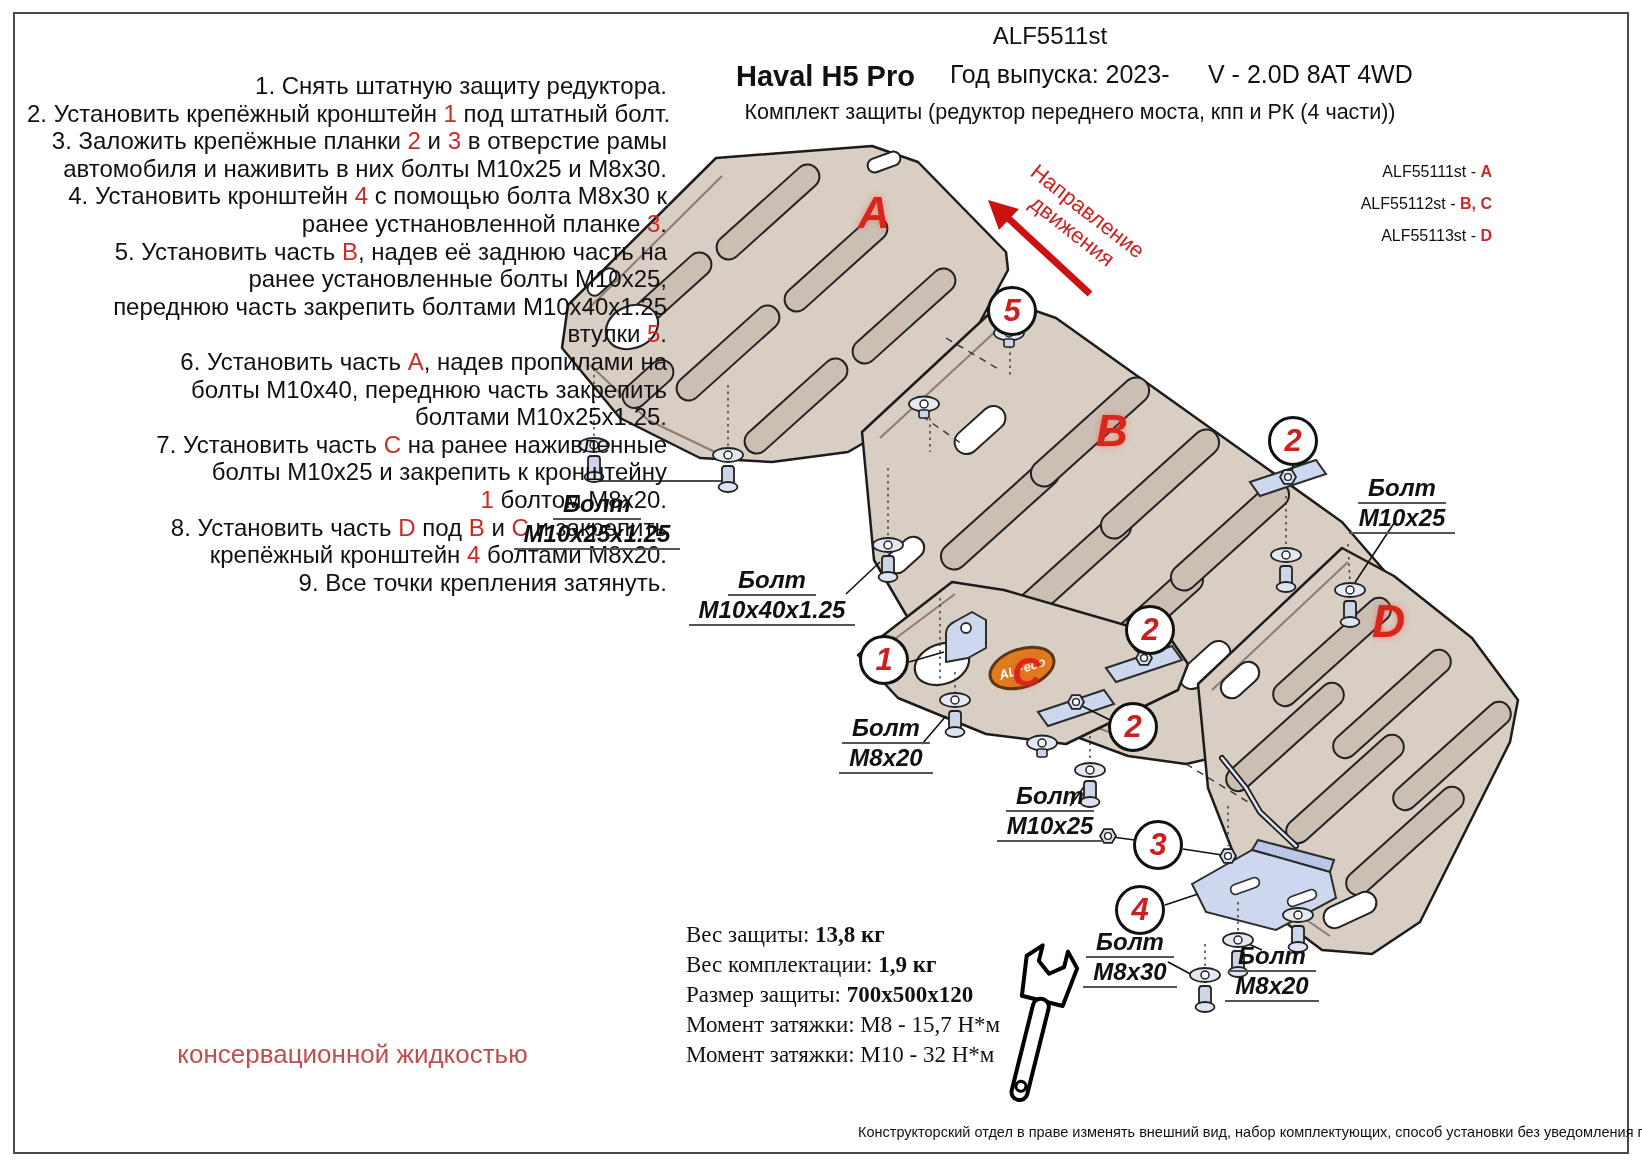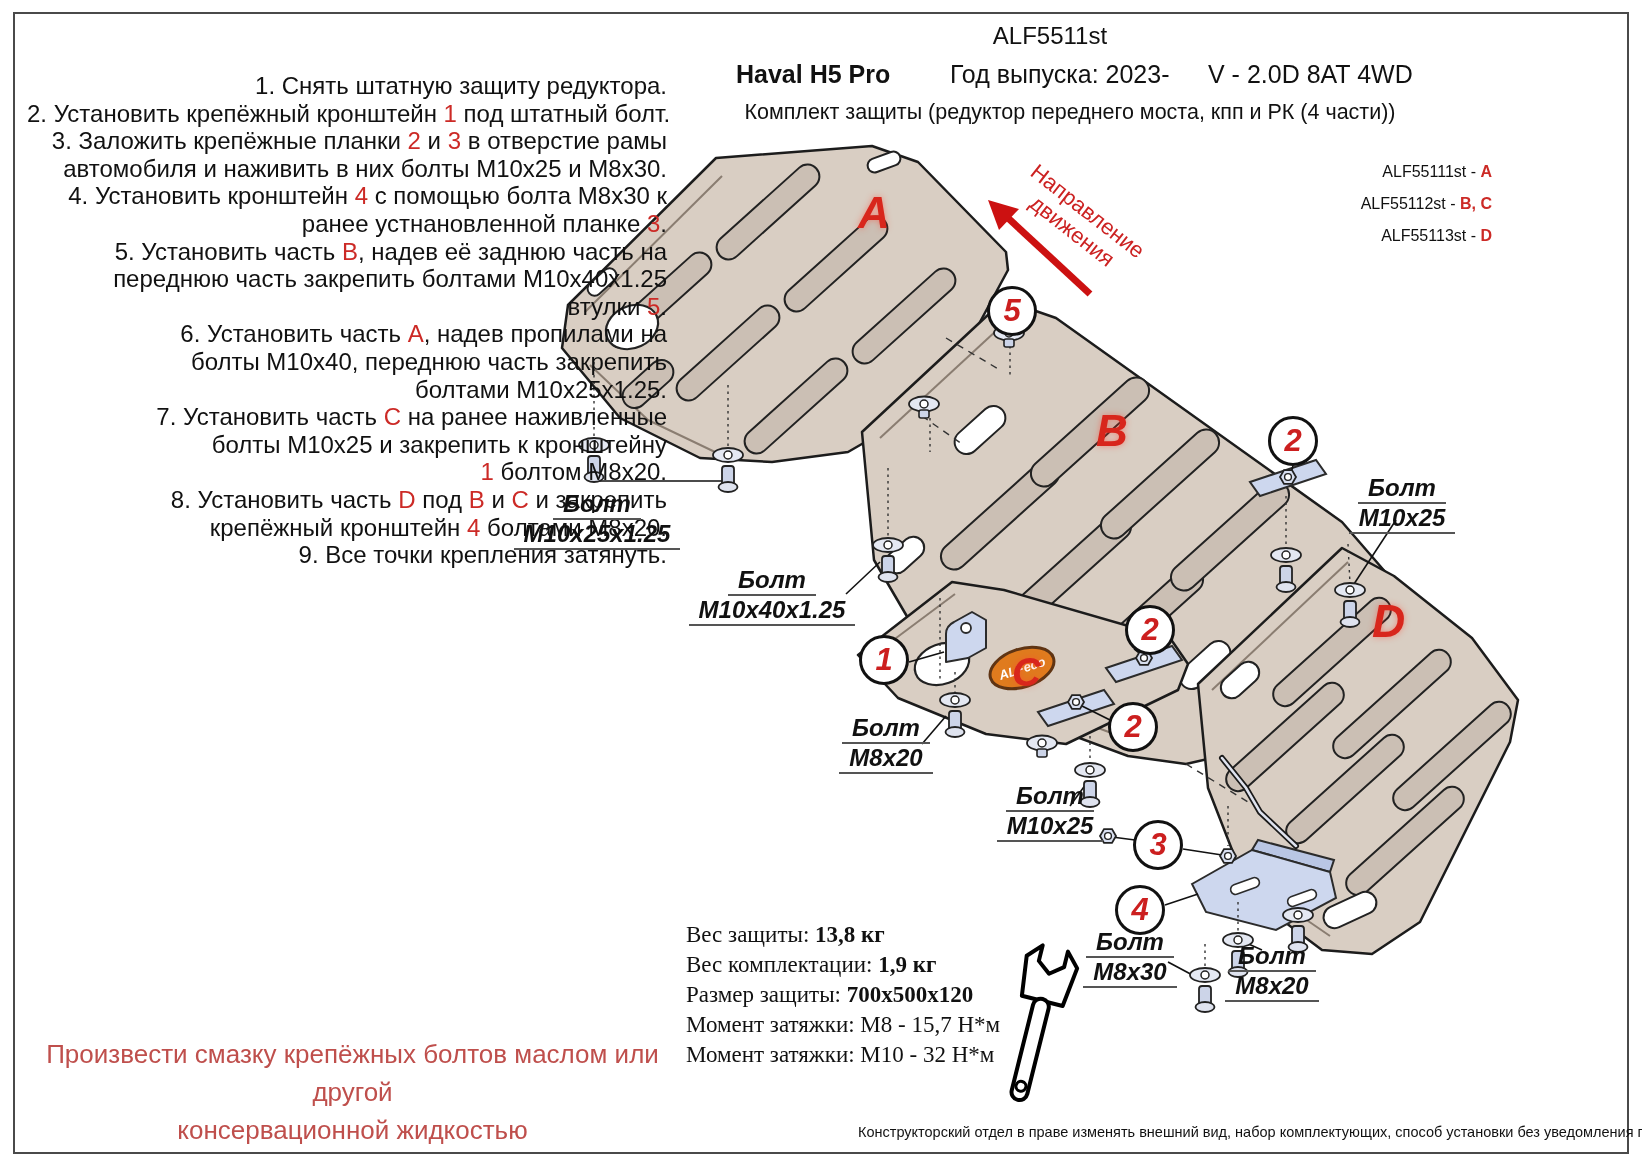--- a/index.html
+++ b/index.html
@@ -17,21 +17,21 @@
   .red{color:var(--accent);}
   .bold{font-weight:bold;}
 
   .title{position:absolute;left:27px;top:16px;font-size:38px;letter-spacing:0;z-index:3;white-space:nowrap;}
   .title .first{color:var(--title-orange);}
 
   .instructions{position:absolute;left:27px;top:72px;width:640px;font-size:24px;line-height:27.6px;z-index:3;}
   .instr-line{white-space:nowrap;text-align:right;}
 
   .hdr-code{position:absolute;left:930px;top:22px;width:240px;text-align:center;font-size:24px;font-weight:normal;z-index:3;}
-  .hdr-model{position:absolute;left:736px;top:60px;font-size:25px;font-weight:bold;z-index:3;white-space:nowrap;}
+  .hdr-model{position:absolute;left:736px;top:60px;font-size:29px;font-weight:bold;z-index:3;white-space:nowrap;}
   .hdr-year{position:absolute;left:950px;top:60px;font-size:25px;z-index:3;white-space:nowrap;}
   .hdr-engine{position:absolute;left:1208px;top:60px;font-size:25px;z-index:3;white-space:nowrap;}
   .hdr-kit{position:absolute;left:730px;top:100px;width:680px;text-align:center;font-size:21.5px;z-index:3;white-space:nowrap;}
 
   .part-codes{position:absolute;right:150px;top:156px;text-align:right;font-size:16px;line-height:32px;z-index:3;}
   .code-line{white-space:nowrap;}
   .code-line .red{font-weight:bold;}
 
   .direction-label{
     position:absolute;left:990px;top:196px;width:180px;text-align:center;
@@ -226,20 +226,21 @@
 
 
   <div class="instructions">
       <div class="instr-line"><span>1. Снять штатную защиту редуктора.</span></div>
       <div class="instr-line"><span>2. Установить крепёжный кронштейн </span><span class="red">1</span><span> под штатный болт.</span></div>
       <div class="instr-line"><span>3. Заложить крепёжные планки </span><span class="red">2</span><span> и </span><span class="red">3</span><span> в отверстие рамы</span></div>
       <div class="instr-line"><span>автомобиля и наживить в них болты М10х25 и М8х30.</span></div>
       <div class="instr-line"><span>4. Установить кронштейн </span><span class="red">4</span><span> с помощью болта М8х30 к</span></div>
       <div class="instr-line"><span>ранее устнановленной планке </span><span class="red">3</span><span>.</span></div>
       <div class="instr-line"><span>5. Установить часть </span><span class="red">B</span><span>, надев её заднюю часть на</span></div>
+      <div class="instr-line"><span>ранее установленные болты М10х25,</span></div>
       <div class="instr-line"><span>переднюю часть закрепить болтами М10х40х1.25</span></div>
       <div class="instr-line"><span>втулки </span><span class="red">5</span><span>.</span></div>
       <div class="instr-line"><span>6. Установить часть </span><span class="red">A</span><span>, надев пропилами на</span></div>
       <div class="instr-line"><span>болты М10х40, переднюю часть закрепить</span></div>
       <div class="instr-line"><span>болтами М10х25х1.25.</span></div>
       <div class="instr-line"><span>7. Установить часть </span><span class="red">C</span><span> на ранее наживленные</span></div>
       <div class="instr-line"><span>болты М10х25 и закрепить к кронштейну</span></div>
       <div class="instr-line"><span class="red">1</span><span> болтом М8х20.</span></div>
       <div class="instr-line"><span>8. Установить часть </span><span class="red">D</span><span> под </span><span class="red">B</span><span> и </span><span class="red">C</span><span> и закрепить</span></div>
       <div class="instr-line"><span>крепёжный кронштейн </span><span class="red">4</span><span> болтами М8х20.</span></div>
@@ -307,18 +308,17 @@
 
   <div class="specs">
       <div class="spec-line"><span>Вес защиты: </span><span class="bold">13,8 кг</span></div>
       <div class="spec-line"><span>Вес комплектации: </span><span class="bold">1,9 кг</span></div>
       <div class="spec-line"><span>Размер защиты: </span><span class="bold">700x500x120</span></div>
       <div class="spec-line"><span>Момент затяжки: М8 - 15,7 Н*м</span></div>
       <div class="spec-line"><span>Момент затяжки: М10 - 32 Н*м</span></div>
     </div>
 
   <div class="warning">
-      <div class="warn-line"><span>Произвести смазку крепёжных болтов маслом или другой</span></div>
       <div class="warn-line"><span>консервационной жидкостью</span></div>
     </div>
 
   <div class="disclaimer">Конструкторский отдел в праве изменять внешний вид, набор комплектующих, способ установки без уведомления потребителя.</div>
 </div>
 
 </body></html>

